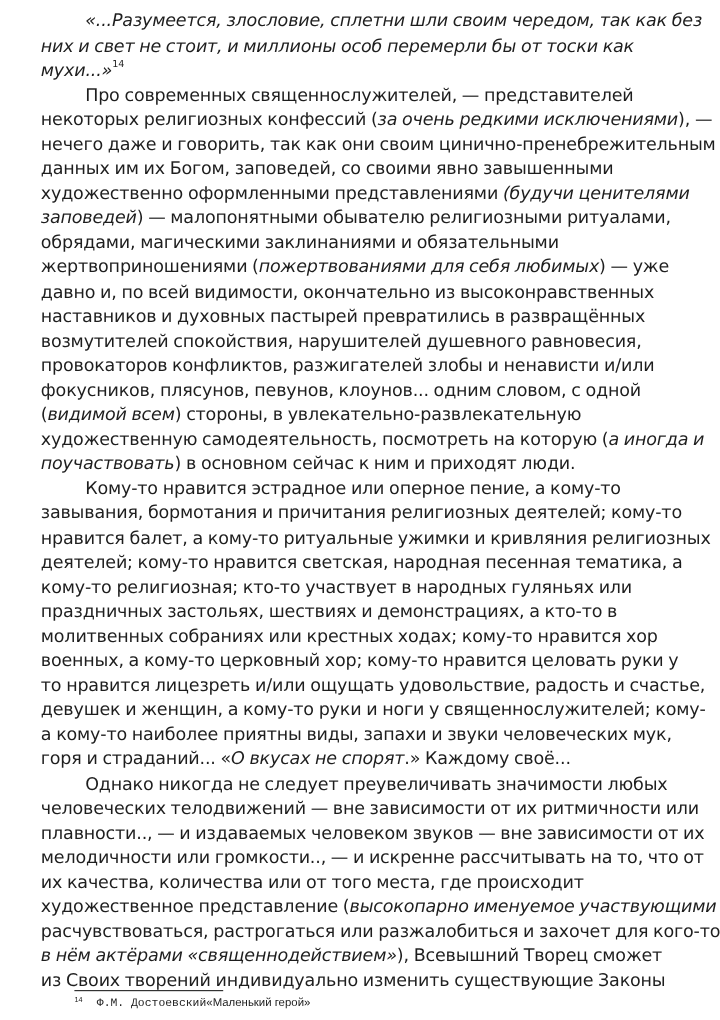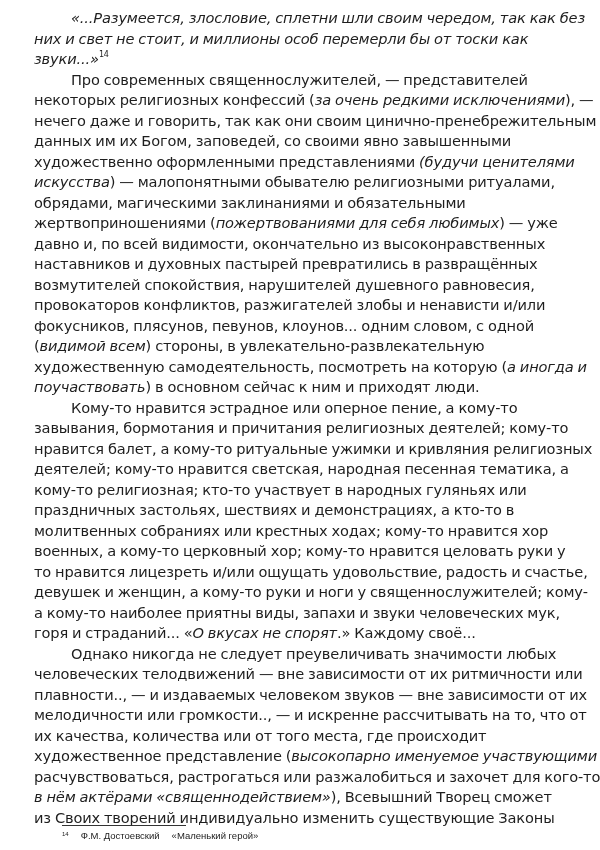--- a/index.html
+++ b/index.html
@@ -20,35 +20,35 @@
   .fn-rule {
     position: absolute; left: 62px; top: 825px; width: 124px; height: 0;
     border-top: 1px solid #333;
   }
   .footnote {
     position: absolute; left: 62px; top: 830px;
     font-family: "Liberation Sans", sans-serif; font-size: 9.5px; color: #222;
     white-space: nowrap;
   }
   .footnote .fn-num { font-size: 6px; vertical-align: 3px; margin-right: 12px; }
-  .footnote .fn-author { margin-right: 12px; }
+  .footnote .fn-author { margin-right: 0; font-family: Liberation Mono, monospace; }
 </style>
 </head>
 <body>
 
 <div class="page" id="doc">
     <div class="line indent"><i>«...Разумеется, злословие, сплетни шли своим чередом, так как без</i></div>
     <div class="line"><i>них и свет не стоит, и миллионы особ перемерли бы от тоски как</i></div>
-    <div class="line"><i>звуки...»</i><sup>14</sup></div>
+    <div class="line"><i>мухи...»</i><sup>14</sup></div>
     <div class="line indent"><span>Про современных священнослужителей, — представителей</span></div>
     <div class="line"><span>некоторых религиозных конфессий (</span><i>за очень редкими исключениями</i><span>), —</span></div>
     <div class="line"><span>нечего даже и говорить, так как они своим цинично-пренебрежительным</span></div>
     <div class="line"><span>данных им их Богом, заповедей, со своими явно завышенными</span></div>
     <div class="line"><span>художественно оформленными представлениями </span><i>(будучи ценителями</i></div>
-    <div class="line"><i>искусства</i><span>) — малопонятными обывателю религиозными ритуалами,</span></div>
+    <div class="line"><i>заповедей</i><span>) — малопонятными обывателю религиозными ритуалами,</span></div>
     <div class="line"><span>обрядами, магическими заклинаниями и обязательными</span></div>
     <div class="line"><span>жертвоприношениями (</span><i>пожертвованиями для себя любимых</i><span>) — уже</span></div>
     <div class="line"><span>давно и, по всей видимости, окончательно из высоконравственных</span></div>
     <div class="line"><span>наставников и духовных пастырей превратились в развращённых</span></div>
     <div class="line"><span>возмутителей спокойствия, нарушителей душевного равновесия,</span></div>
     <div class="line"><span>провокаторов конфликтов, разжигателей злобы и ненависти и/или</span></div>
     <div class="line"><span>фокусников, плясунов, певунов, клоунов... одним словом, с одной</span></div>
     <div class="line"><span>(</span><i>видимой всем</i><span>) стороны, в увлекательно-развлекательную</span></div>
     <div class="line"><span>художественную самодеятельность, посмотреть на которую (</span><i>а иногда и</i></div>
     <div class="line"><i>поучаствовать</i><span>) в основном сейчас к ним и приходят люди.</span></div>

